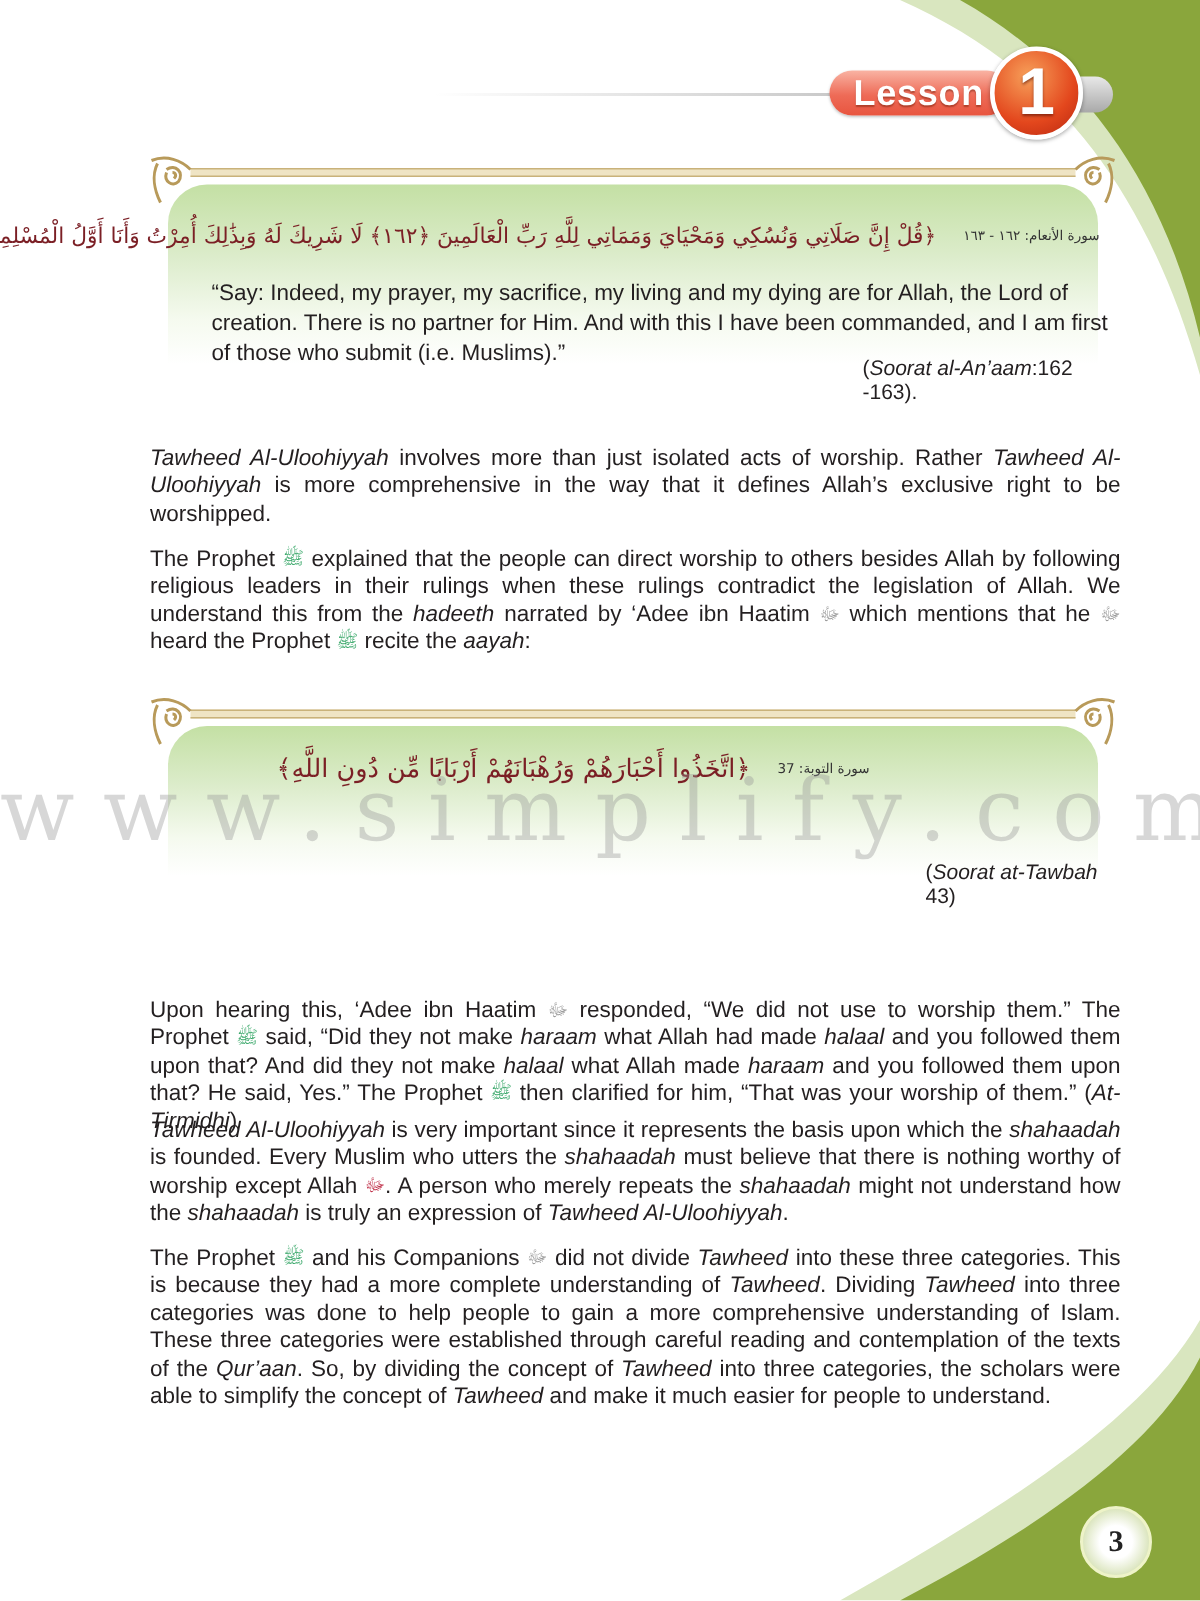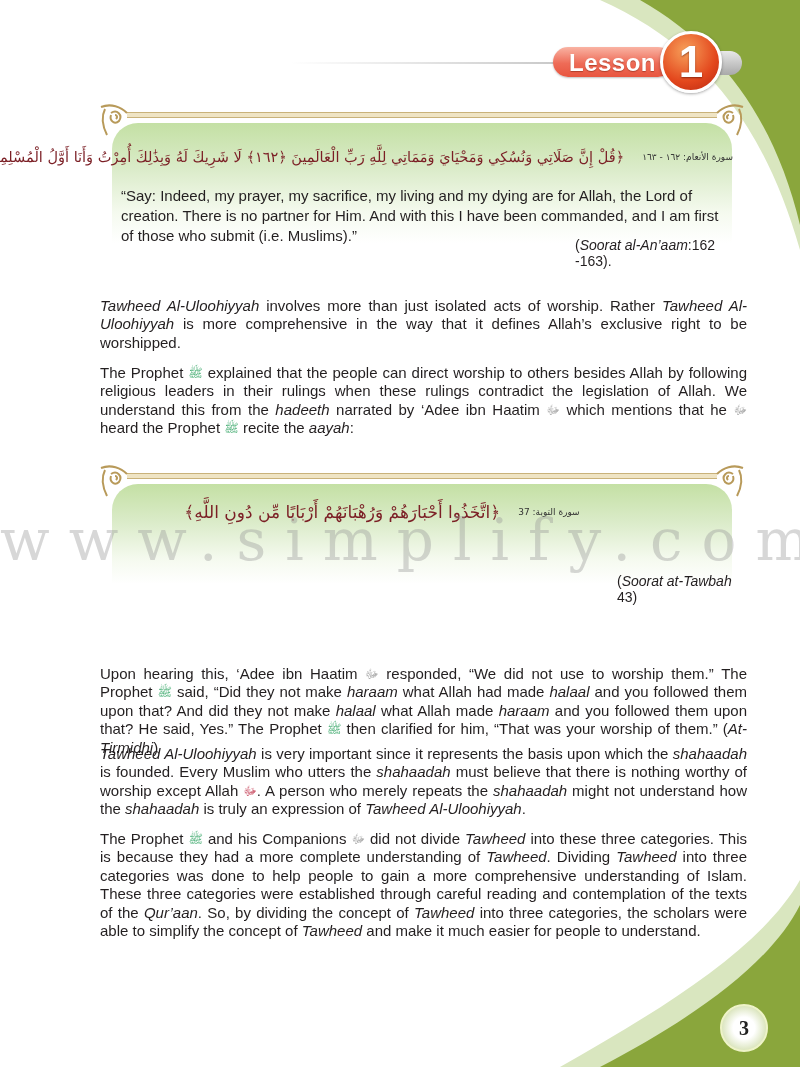--- a/index.html
+++ b/index.html
@@ -24,21 +24,21 @@
   .vb-bar { position:absolute; left:30px; right:30px; top:11px; height:4px;
             border-top:1px solid #c9b27a; border-bottom:1px solid #c9b27a; background:#efe4c4; }
   .vb-orn { position:absolute; top:0; width:40px; height:40px; }
   .vb-orn.l { left:0; }
   .vb-orn.r { right:0; transform:scaleX(-1); }
   .vb-bg { position:absolute; left:15px; right:15px; top:22px; border-radius:26px 26px 0 0;
            background:linear-gradient(#c4e0a4 0%, #dceccb 40%, #f5faef 75%, rgba(255,255,255,0) 100%); }
   .arabic-row { position:absolute; left:20px; right:14px; display:flex; align-items:center; justify-content:flex-end; gap:18px; }
   .arabic { font-family:"DejaVu Serif", serif; color:#7b1f25; font-size:16px; direction:rtl; white-space:nowrap; }
   .ref-ar { font-family:"DejaVu Sans", sans-serif; font-size:9px; color:#333; direction:rtl; white-space:nowrap;text-align:right; }
-  .trans { position:absolute; font-size:15px; line-height:20px; color:#231f20; }
+  .trans { position:absolute; font-size:15px; line-height:20px; color:#231f20;margin-left:20px; }
   .cite { position:absolute; font-size:14px; color:#231f20; }
 
   .para { position:absolute; left:96px; width:647px; font-size:15px; line-height:18.4px; text-align:justify; color:#231f20; margin:4px; }
   .para i { font-style:italic; }
   .hon { display:inline-block; font-size:12px; line-height:1; vertical-align:1px; }
   .hon.green { color:#3aa86a; }
   .hon.grey { color:#9a9a9a; }
   .hon.red { color:#c0314a; }
 
   .watermark { position:absolute; left:0; top:510px; width:800px; height:60px; font-family:"DejaVu Serif", serif;

